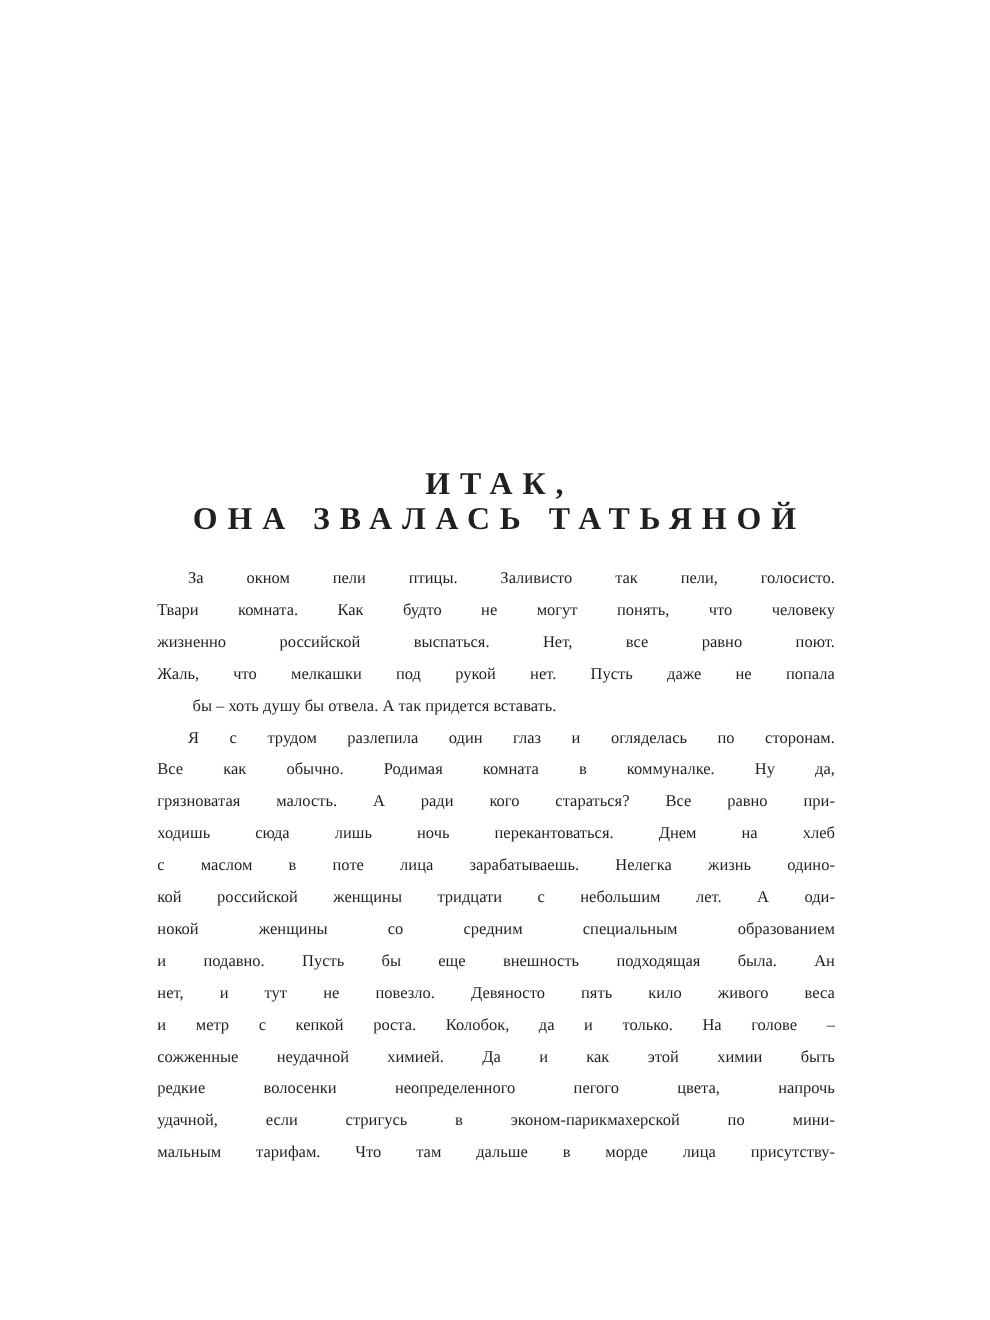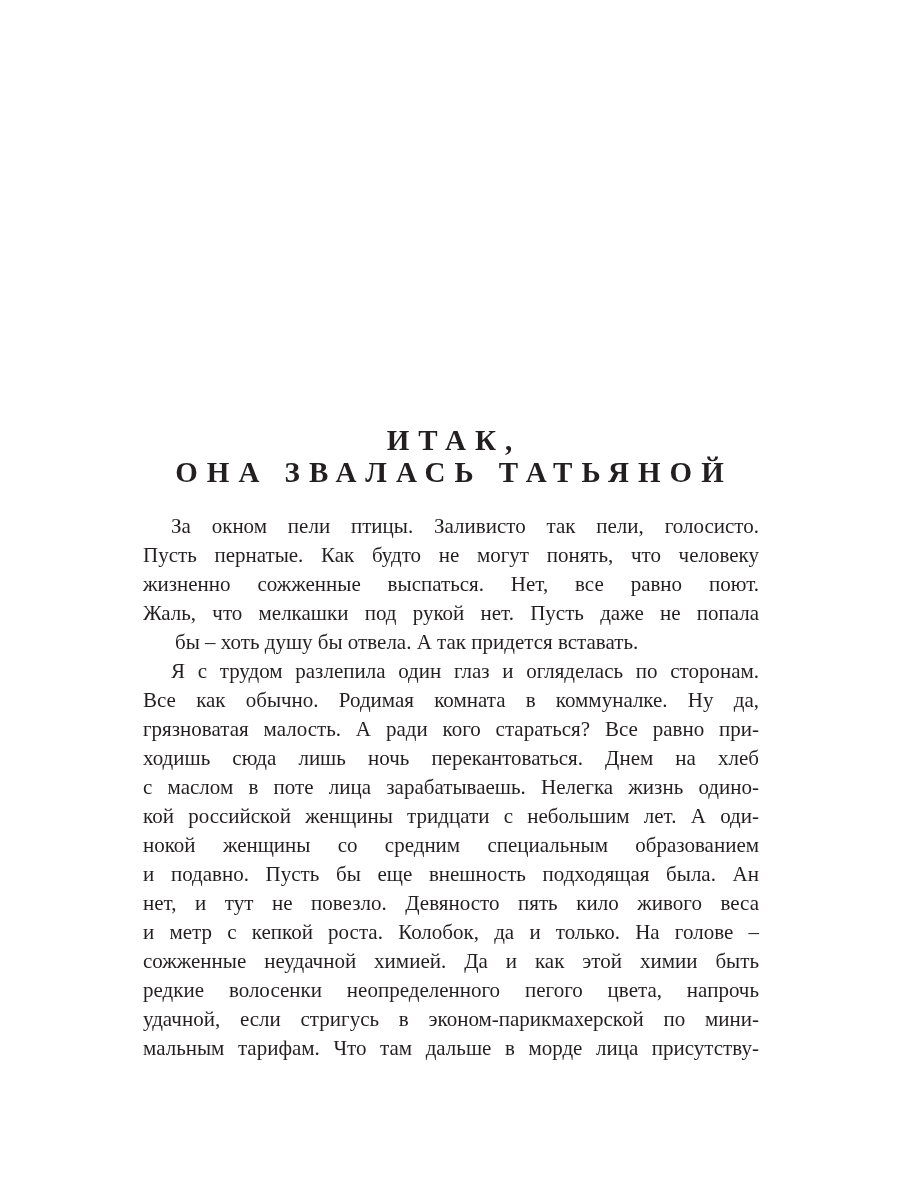--- a/index.html
+++ b/index.html
@@ -41,21 +41,21 @@
   .body-text {
     position: absolute;
     left: 143px;
     top: 512px;
     width: 616px;
   }
   .text-line {
     display: block;
     height: 29px;
     line-height: 29px;
-    font-size: 21px;
+    font-size: 15px;
     white-space: nowrap;
     text-align: justify;
     text-align-last: justify;
     color: #231f20;
   }
   .text-line.indent {
     padding-left: 28px;
   }
   .text-line.last {
     text-align-last: left;
@@ -68,22 +68,22 @@
 <div class="page">
 
   <h1 class="chapter-title">
     <span class="line">ИТАК,</span>
     <span class="line">ОНА ЗВАЛАСЬ ТАТЬЯНОЙ</span>
   </h1>
 
   <div class="body-text">
 
     <span class="text-line indent">За окном пели птицы. Заливисто так пели, голосисто.</span>
-    <span class="text-line">Пусть пернатые. Как будто не могут понять, что человеку</span>
-    <span class="text-line">жизненно сожженные выспаться. Нет, все равно поют.</span>
+    <span class="text-line">Твари комната. Как будто не могут понять, что человеку</span>
+    <span class="text-line">жизненно российской выспаться. Нет, все равно поют.</span>
     <span class="text-line">Жаль, что мелкашки под рукой нет. Пусть даже не попала</span>
     <span class="text-line last">бы – хоть душу бы отвела. А так придется вставать.</span>
 
     <span class="text-line indent">Я с трудом разлепила один глаз и огляделась по сторонам.</span>
     <span class="text-line">Все как обычно. Родимая комната в коммуналке. Ну да,</span>
     <span class="text-line">грязноватая малость. А ради кого стараться? Все равно при-</span>
     <span class="text-line">ходишь сюда лишь ночь перекантоваться. Днем на хлеб</span>
     <span class="text-line">с маслом в поте лица зарабатываешь. Нелегка жизнь одино-</span>
     <span class="text-line">кой российской женщины тридцати с небольшим лет. А оди-</span>
     <span class="text-line">нокой женщины со средним специальным образованием</span>

